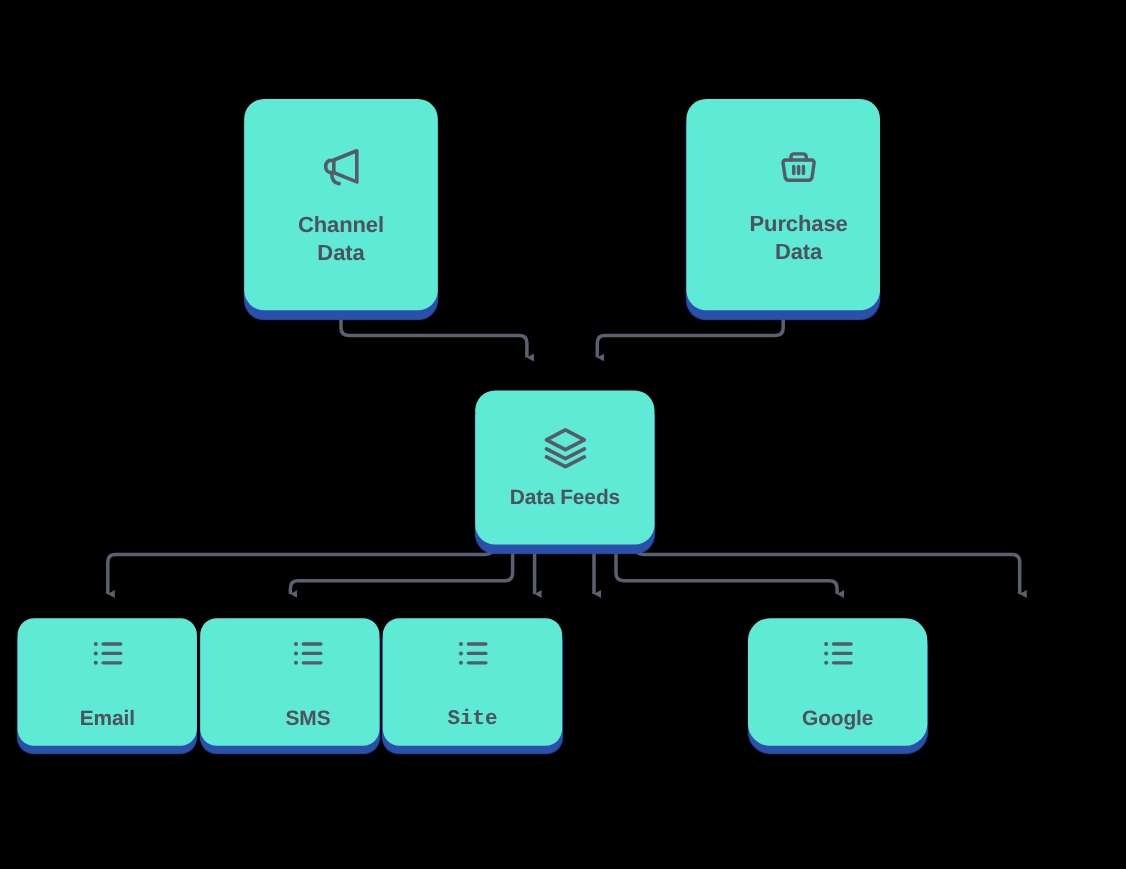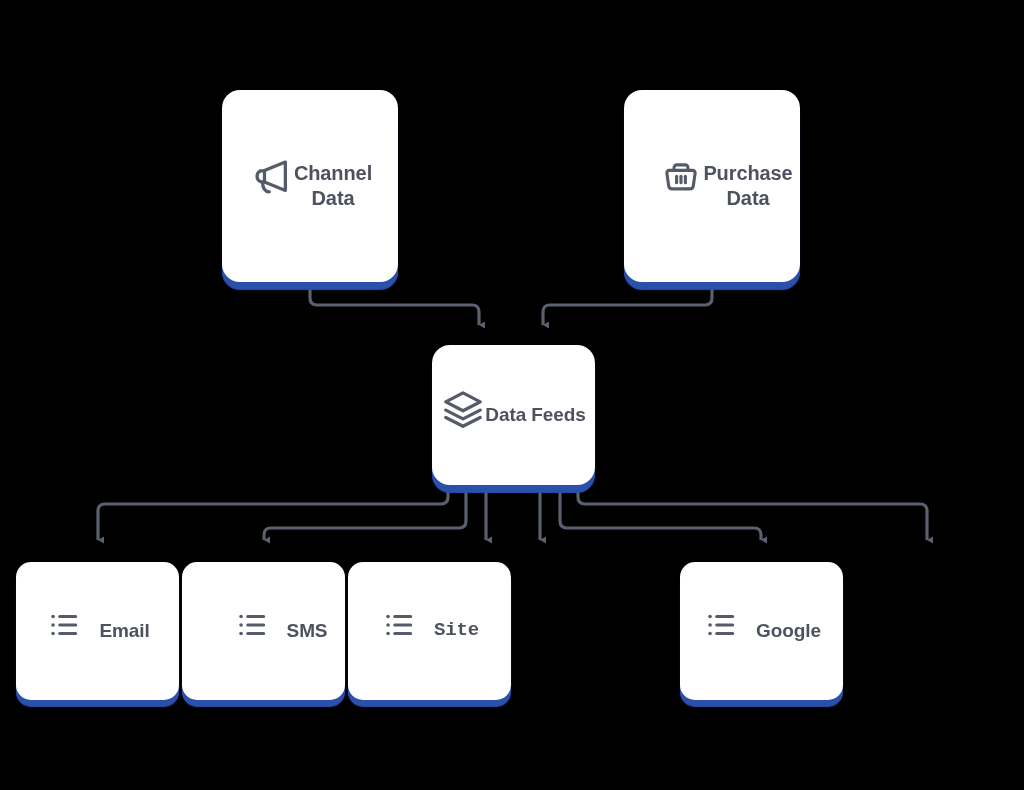--- a/index.html
+++ b/index.html
@@ -30,24 +30,25 @@
     width: 1024px;
     height: 790px;
     z-index: 1;
     pointer-events: none;
   }
   
   .node-card {
     position: absolute;
     z-index: 2;
     box-sizing: border-box;
-    background: #ffffff;
+    background: #5eead4;
     border-radius: 18px;
     box-shadow: 0 7px 0 0 #2b50ac, 0 8px 1px 0 #2b50ac;
     display: flex;
+    flex-direction: column;
     align-items: center;
     justify-content: center;
   }
   .node-card.small-radius {
     border-radius: 15px;
     box-shadow: 0 6px 0 0 #2b50ac, 0 7px 1px 0 #2b50ac;
   }
   .node-icon {
     display: block;
     color: #555b68;
@@ -67,34 +68,34 @@
     left: 222px; top: 90px; width: 176px; height: 192px;
   }
   #card-purchase-data {
     left: 624px; top: 90px; width: 176px; height: 192px; padding-left: 28px;
   }
   .top-card .node-label { font-size: 20px; }
   .top-card .node-icon { margin-bottom: 18px; }
 
   
   #card-data-feeds {
-    left: 432px; top: 345px; width: 163px; height: 140px;
+    left: 432px; top: 355px; width: 163px; height: 140px;
   }
   #card-data-feeds .node-label { font-size: 19px; }
   #card-data-feeds .node-icon { margin-bottom: 12px; }
 
   
-  .bottom-card { top: 562px; height: 138px; gap: 16px; }
+  .bottom-card { top: 562px; height: 116px; gap: 16px; }
   .bottom-card .node-label { font-size: 19px; }
   .bottom-card .node-icon { margin-bottom: 13px; }
   #card-email      { left: 16px;  width: 163px; }
   #card-sms        { left: 182px; width: 163px; padding-left: 33px; }
   #card-site       { left: 348px; width: 163px; font-family: Liberation Mono, monospace; }
   #card-instagram  { left: 514px; width: 163px; }
-  #card-google     { left: 680px; width: 163px; }
+  #card-google     { left: 680px; width: 163px; border-radius: 20px; }
   #card-cdp        { left: 846px; width: 163px; }
 </style>
 </head>
 <body>
 
 <div id="diagram-canvas">
 
   <svg id="connector-layer" viewBox="0 0 1024 790" width="1024" height="790">
     <defs>
       <marker id="arrowhead" markerWidth="8" markerHeight="8" refX="3.6" refY="6.4" orient="auto" markerUnits="userSpaceOnUse">

